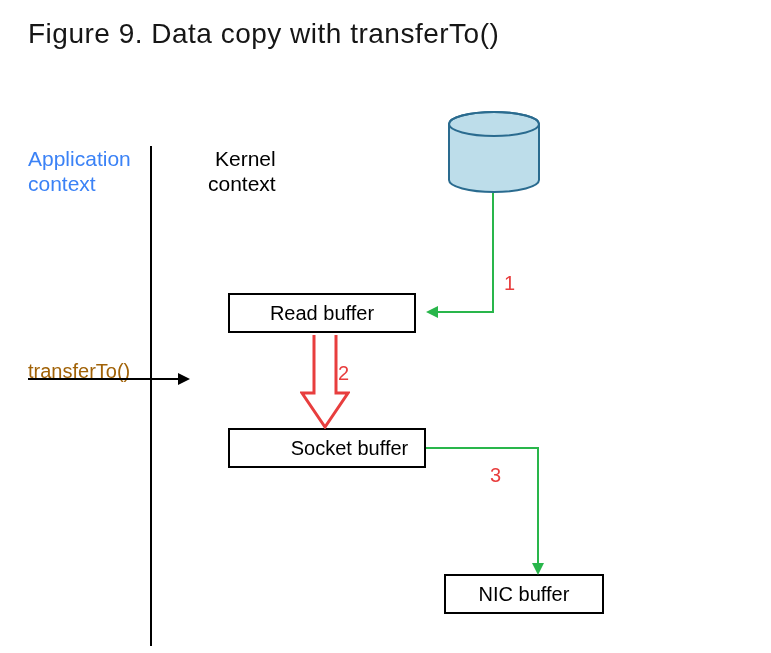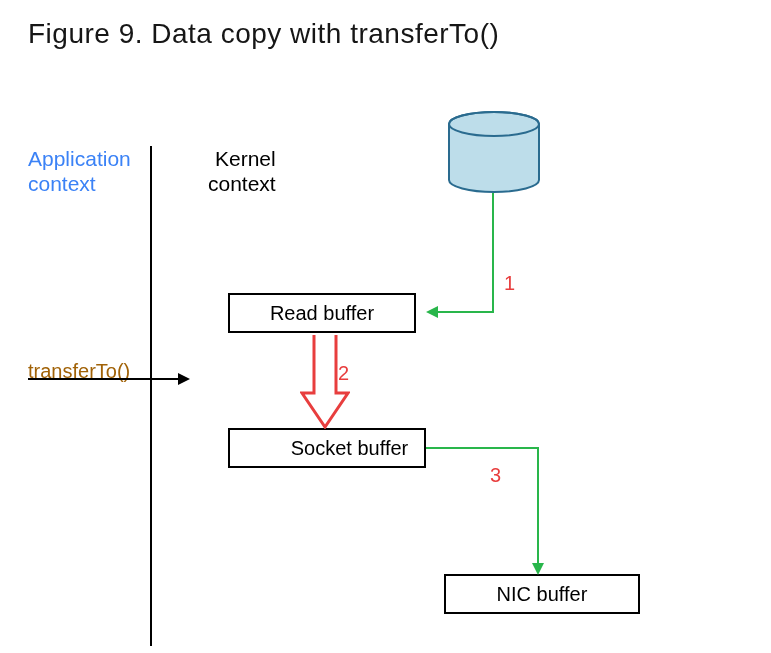--- a/index.html
+++ b/index.html
@@ -82,21 +82,21 @@
       background: #fff;
       text-align: center;
       font-size: 20px;
       display: flex;
       align-items: center;
       justify-content: center;
       color: #000;
     }
     .read-buffer { top: 203px; left: 200px; width: 188px; height: 40px; }
     .socket-buffer { top: 338px; left: 200px; width: 198px; height: 40px; padding-left: 45px; }
-    .nic-buffer { top: 484px; left: 416px; width: 196px; height: 40px; }
+    .nic-buffer { top: 484px; left: 416px; width: 160px; height: 40px; }
     .cylinder {
       position: absolute;
       top: 20px;
       left: 418px;
     }
     .num-label {
       position: absolute;
       font-size: 20px;
       color: #e83e3e;
     }

